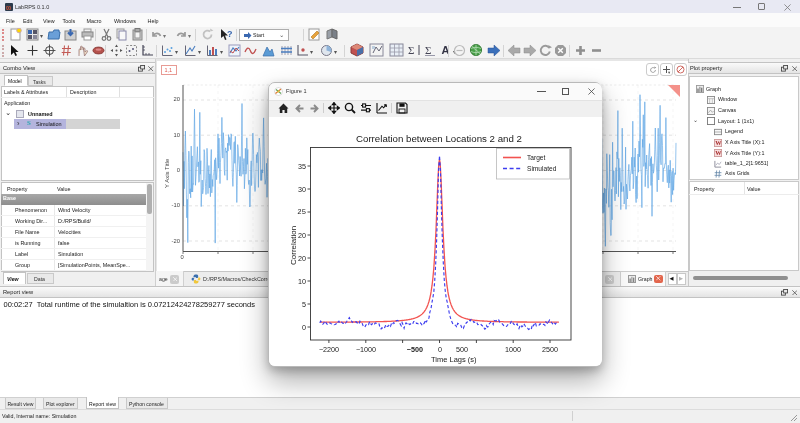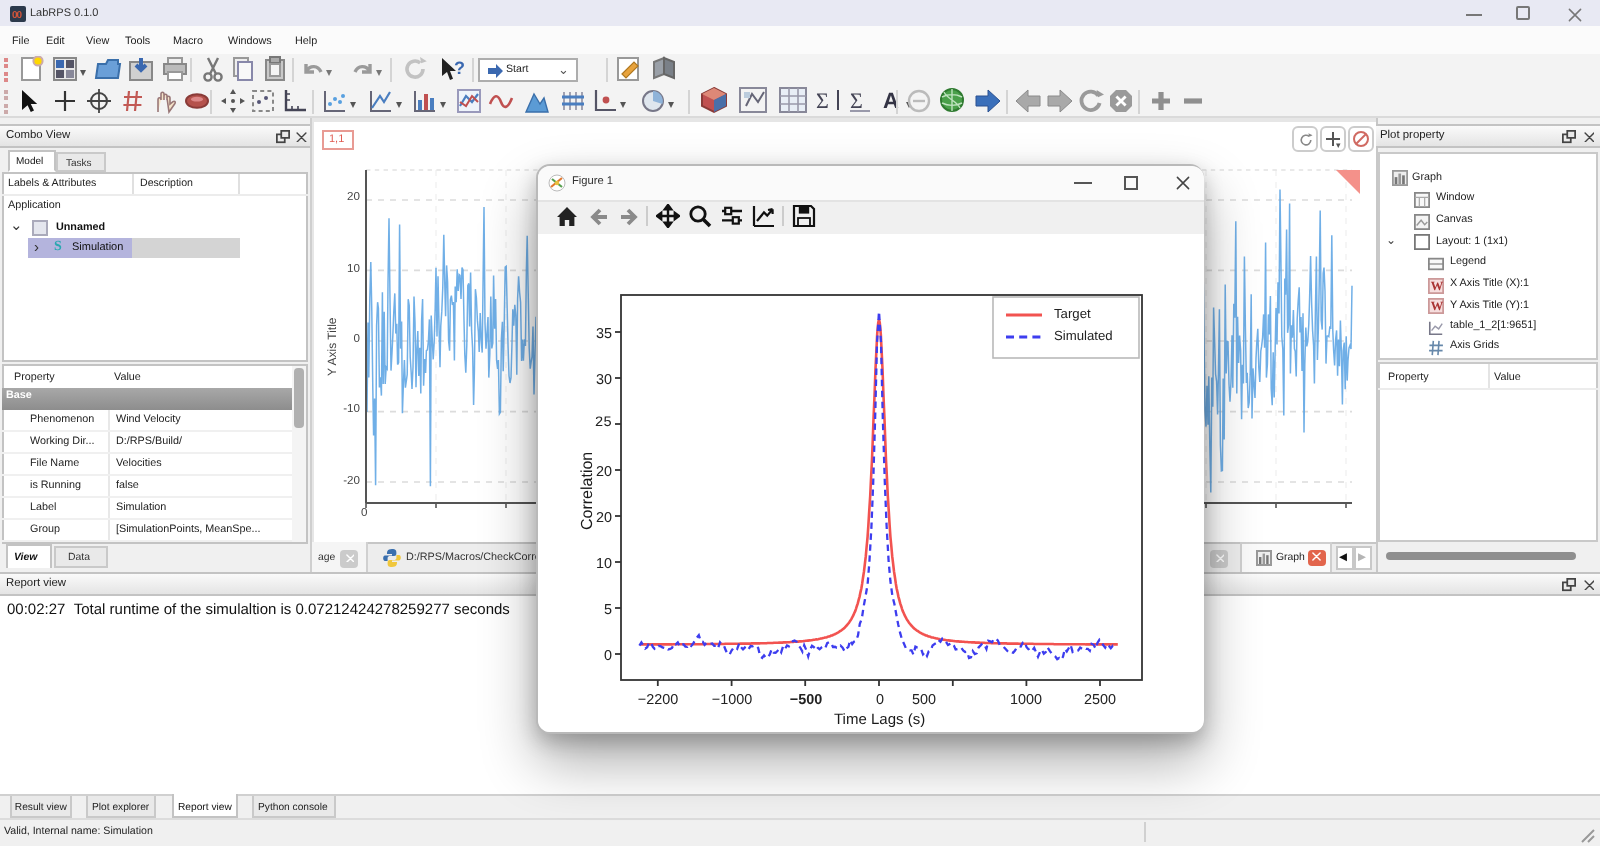--- a/index.html
+++ b/index.html
@@ -562,20 +562,21 @@
     </svg>
     <div style="position:absolute;left:391px;top:103px;width:1px;height:10px;background:#ccc;"></div>
     <svg style="position:absolute;left:396px;top:102px" width="12" height="12" viewBox="0 0 12 12">
       <path d="M1,1 L9.5,1 L11,2.5 L11,11 L1,11 Z" fill="none" stroke="#111" stroke-width="1.1"></path>
       <rect x="3.4" y="1.4" width="5.2" height="3.4" fill="#111"></rect>
       <rect x="3" y="7" width="6" height="4" fill="none" stroke="#111" stroke-width="0.9"></rect>
     </svg>
   </div>
 <div class="abs" style="left:269px;top:117px;width:333px;height:249px;background:#fff;border-radius:0 0 6px 6px;z-index:6;"></div>
 <div class="abs" style="z-index:7;left:0;top:0;width:800px;height:423px;pointer-events:none;">
+  <div class="abs" style="left:356px;top:132.5px;font-size:9.7px;color:#1a1a1a;">Correlation between Locations 2 and 2</div>
   <svg class="abs" style="left:0;top:0;" width="800" height="423" viewBox="0 0 800 423">
       <rect x="310.5" y="147.5" width="260.5" height="192.5" fill="#fff" stroke="#333" stroke-width="0.9"></rect>
       <line x1="307.5" y1="327.0" x2="310.5" y2="327.0" stroke="#333" stroke-width="0.9"></line>
       <line x1="307.5" y1="304.0" x2="310.5" y2="304.0" stroke="#333" stroke-width="0.9"></line>
       <line x1="307.5" y1="281.0" x2="310.5" y2="281.0" stroke="#333" stroke-width="0.9"></line>
       <line x1="307.5" y1="258.0" x2="310.5" y2="258.0" stroke="#333" stroke-width="0.9"></line>
       <line x1="307.5" y1="235.0" x2="310.5" y2="235.0" stroke="#333" stroke-width="0.9"></line>
       <line x1="307.5" y1="212.0" x2="310.5" y2="212.0" stroke="#333" stroke-width="0.9"></line>
       <line x1="307.5" y1="189.0" x2="310.5" y2="189.0" stroke="#333" stroke-width="0.9"></line>
       <line x1="307.5" y1="166.0" x2="310.5" y2="166.0" stroke="#333" stroke-width="0.9"></line>
@@ -595,22 +596,22 @@
   <div style="position:absolute;right:494px;top:323px;font-size:7.2px;color:#222;">0</div>
     <div style="position:absolute;right:494px;top:300px;font-size:7.2px;color:#222;">5</div>
     <div style="position:absolute;right:494px;top:277px;font-size:7.2px;color:#222;">10</div>
     <div style="position:absolute;right:494px;top:254px;font-size:7.2px;color:#222;">20</div>
     <div style="position:absolute;right:494px;top:231px;font-size:7.2px;color:#222;">20</div>
     <div style="position:absolute;right:494px;top:208px;font-size:7.2px;color:#222;font-family:Liberation Mono, monospace;">25</div>
     <div style="position:absolute;right:494px;top:185px;font-size:7.2px;color:#222;padding-left:17px;">30</div>
     <div style="position:absolute;right:494px;top:162px;font-size:7.2px;color:#222;">35</div>
   <div style="position:absolute;left:309px;top:345px;width:40px;text-align:center;font-size:7.2px;color:#222;">−2200</div>
     <div style="position:absolute;left:346px;top:345px;width:40px;text-align:center;font-size:7.2px;color:#222;">−1000</div>
-    <div style="position:absolute;left:383px;top:345px;width:40px;text-align:center;font-size:7.2px;color:#222;font-weight:bold;">−500</div>
+    <div style="position:absolute;left:383px;top:345px;width:40px;text-align:right;font-size:7.2px;color:#222;font-weight:bold;">−500</div>
     <div style="position:absolute;left:420px;top:345px;width:40px;text-align:center;font-size:7.2px;color:#222;">0</div>
     <div style="position:absolute;left:456px;top:345px;width:40px;text-align:left;font-size:7.2px;color:#222;">500</div>
     <div style="position:absolute;left:493px;top:345px;width:40px;text-align:center;font-size:7.2px;color:#222;">1000</div>
     <div style="position:absolute;left:530px;top:345px;width:40px;text-align:center;font-size:7.2px;color:#222;">2500</div>
-  <div class="abs" style="left:417px;top:354.5px;font-size:7.5px;color:#1a1a1a;">Time Lags (s)</div>
+  <div class="abs" style="left:431px;top:354.5px;font-size:7.5px;color:#1a1a1a;">Time Lags (s)</div>
   <div class="abs" style="left:289px;top:265px;font-size:8px;color:#1a1a1a;transform:rotate(-90deg);transform-origin:left top;white-space:nowrap;">Correlation</div>
   <div class="abs" style="left:527px;top:154px;font-size:6.6px;color:#222;">Target</div>
   <div class="abs" style="left:527px;top:165px;font-size:6.6px;color:#222;">Simulated</div>
 </div>
 
 </body></html>

